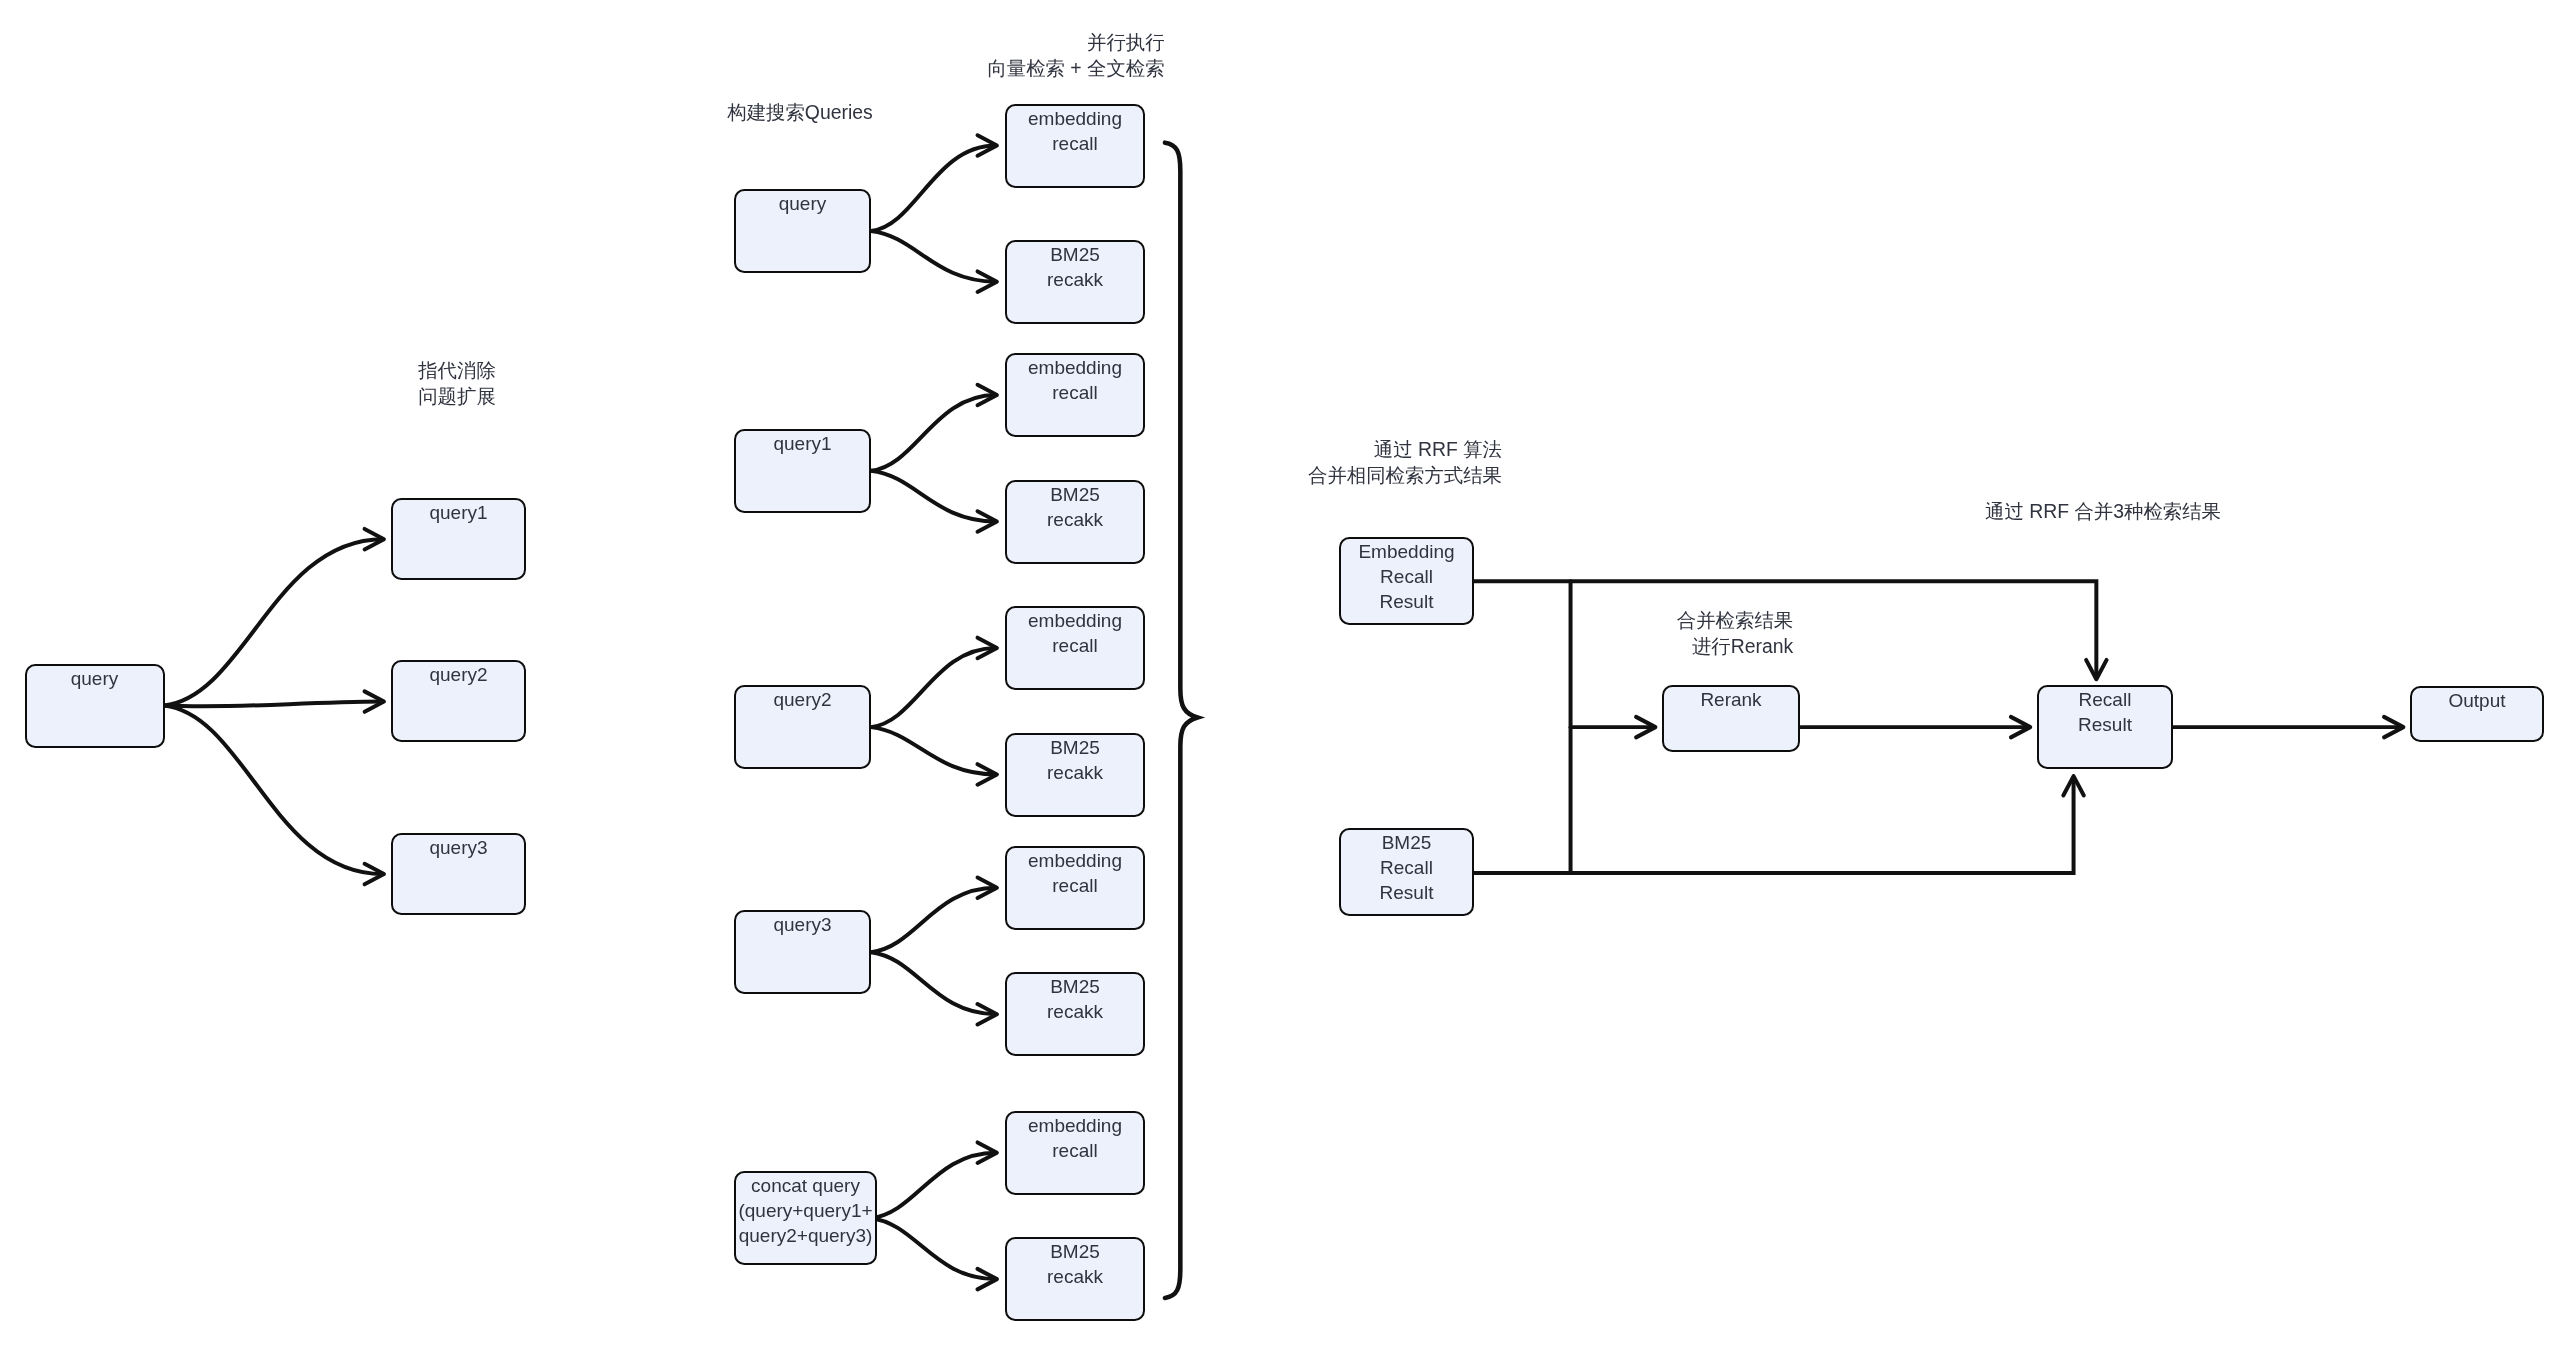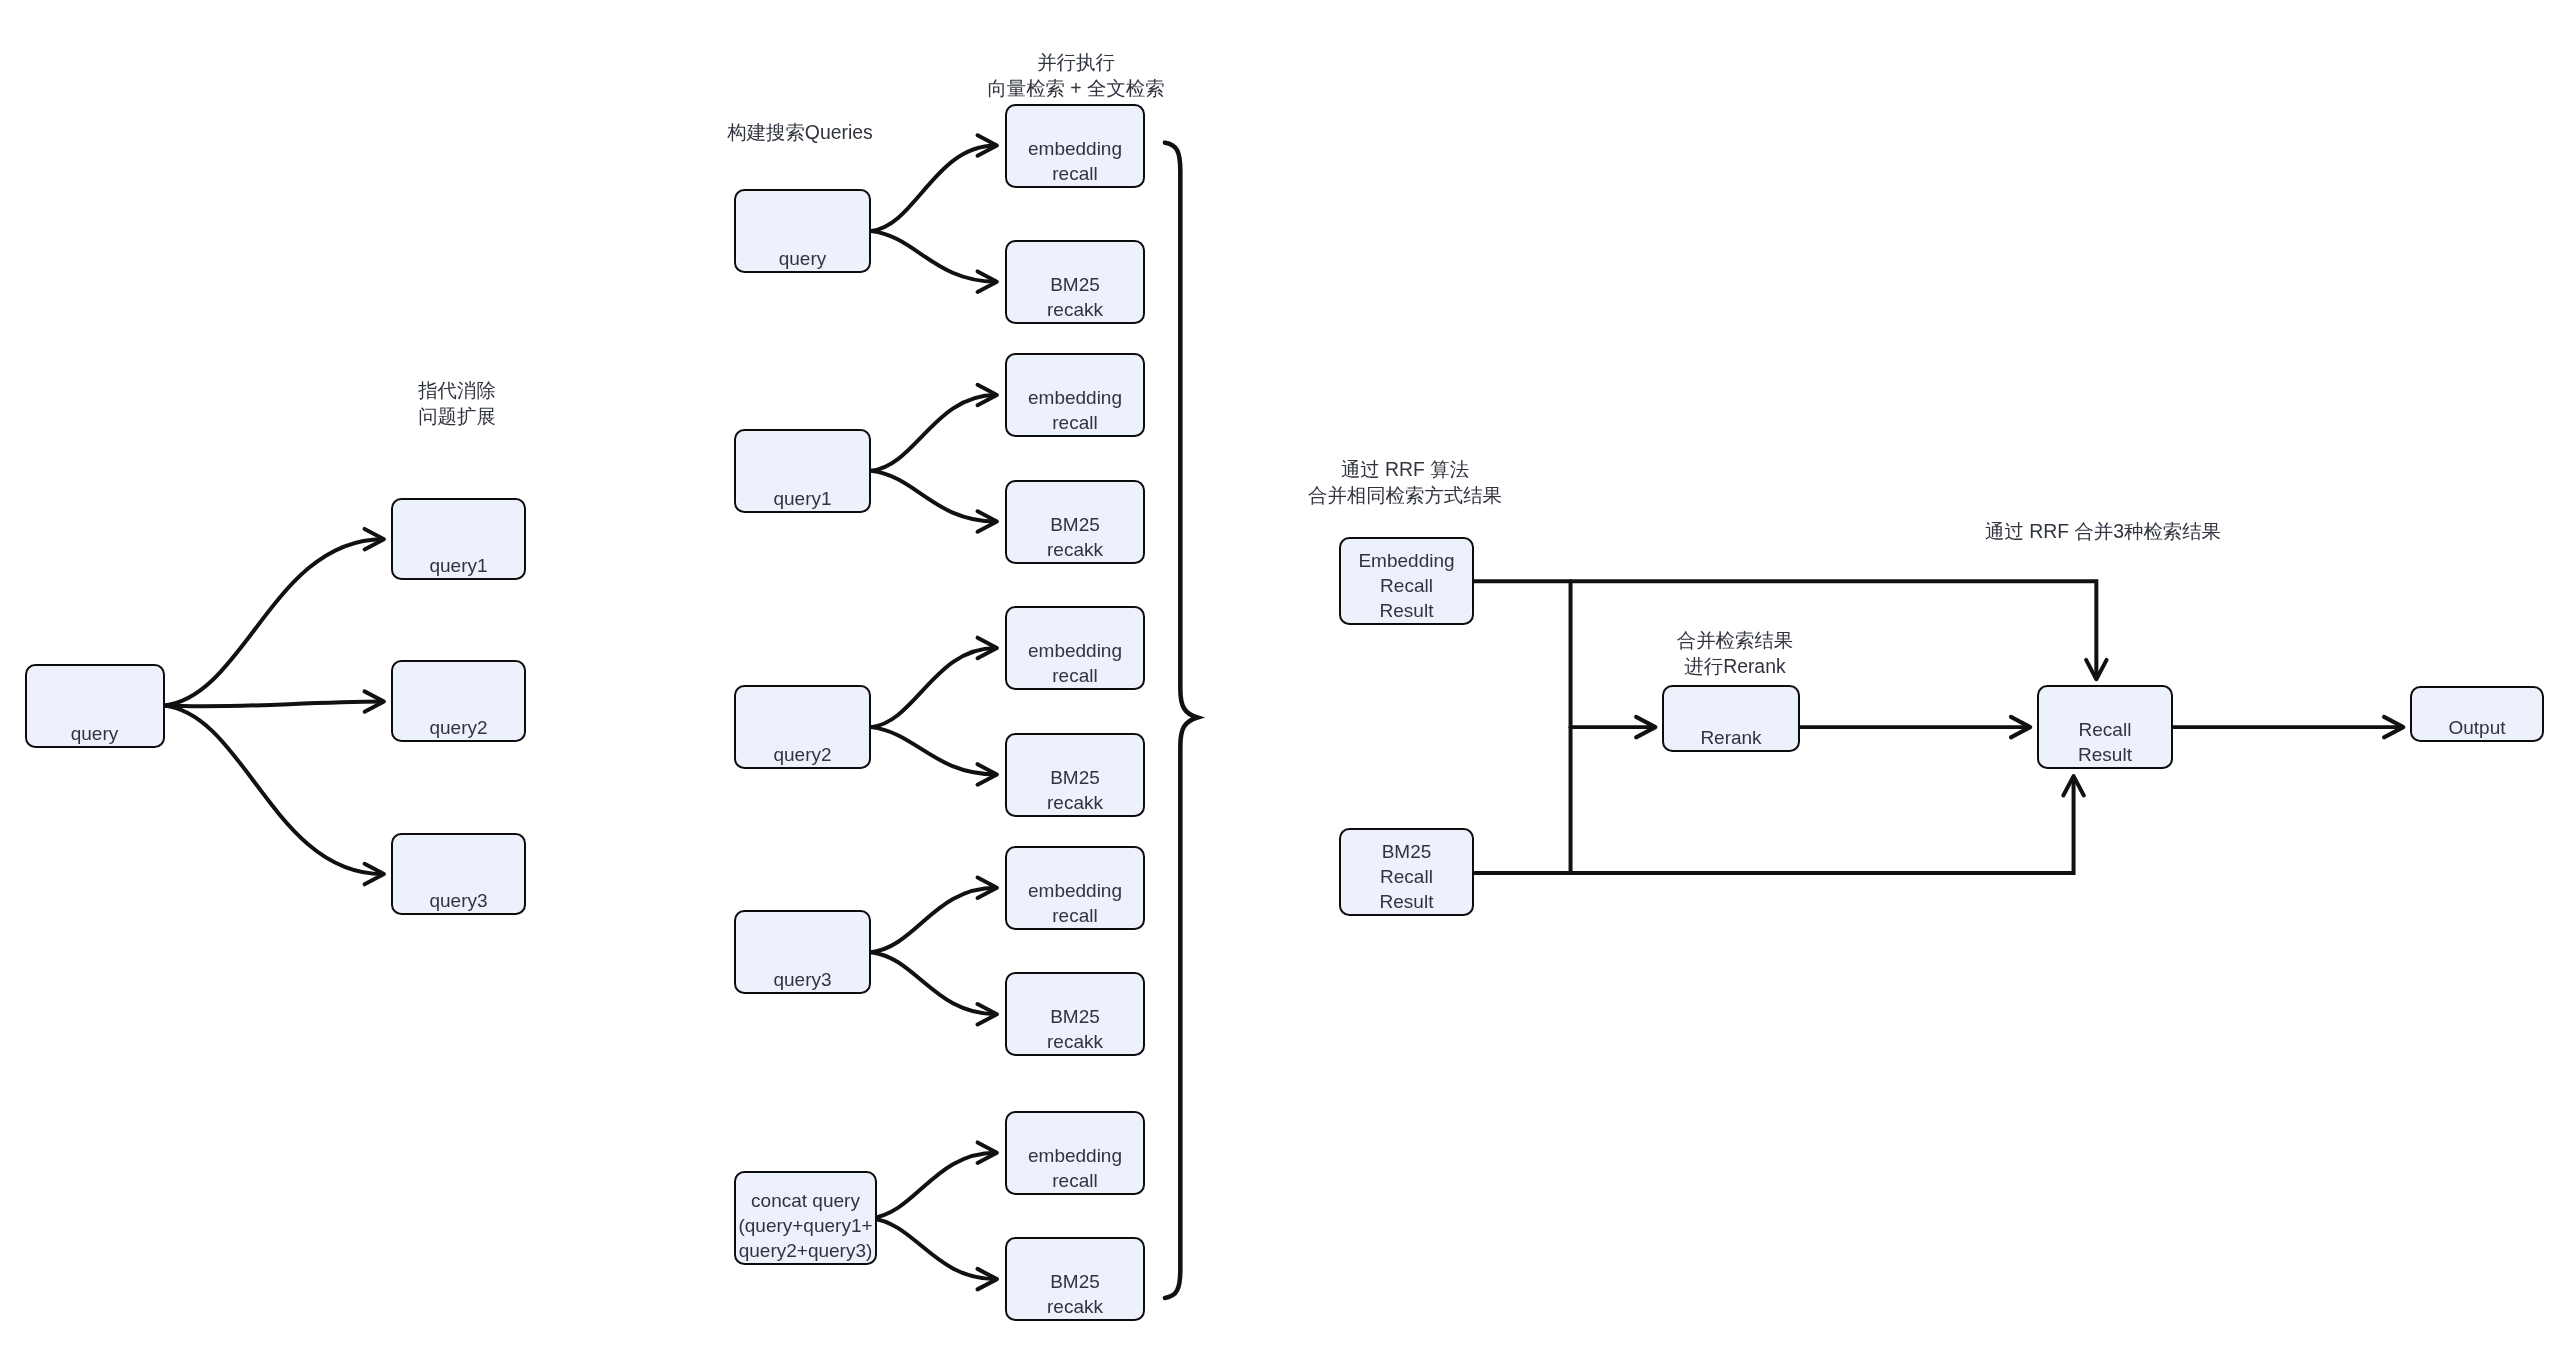--- a/index.html
+++ b/index.html
@@ -21,38 +21,37 @@
   .edges path{fill:none;stroke:var(--edge);}
   .edge{stroke-width:7px;stroke-linecap:round;}
   .brace{stroke-width:8px;stroke-linecap:round;}
   #arrowhead-path{stroke:var(--edge);}
   .node{
     position:absolute;
     box-sizing:border-box;
     background:var(--node-fill);
     border:2.8px solid var(--node-border);
     border-radius:10.3px;
-    display:flex;align-items:flex-end;justify-content:center;
+    display:flex;align-items:flex-start;justify-content:center;
     text-align:center;
   }
   .node span{
     white-space:pre-line;
     font-size:19px;
     line-height:1.32;
     color:var(--text);
   }
   .note{
     position:absolute;
     transform:translateX(-50%);
     white-space:pre-line;
-    text-align:center;
+    text-align:right;
     font-size:19.4px;
     line-height:1.35;
     color:var(--text);
-    margin-top:20px;
   }
 </style>
 </head>
 <body>
 
 <div class="canvas">
 
   <svg class="edges" viewBox="0 0 4522 2376">
     <defs>
       <marker id="arrow" markerUnits="userSpaceOnUse" markerWidth="52" markerHeight="52" refX="40" refY="26" orient="auto">

